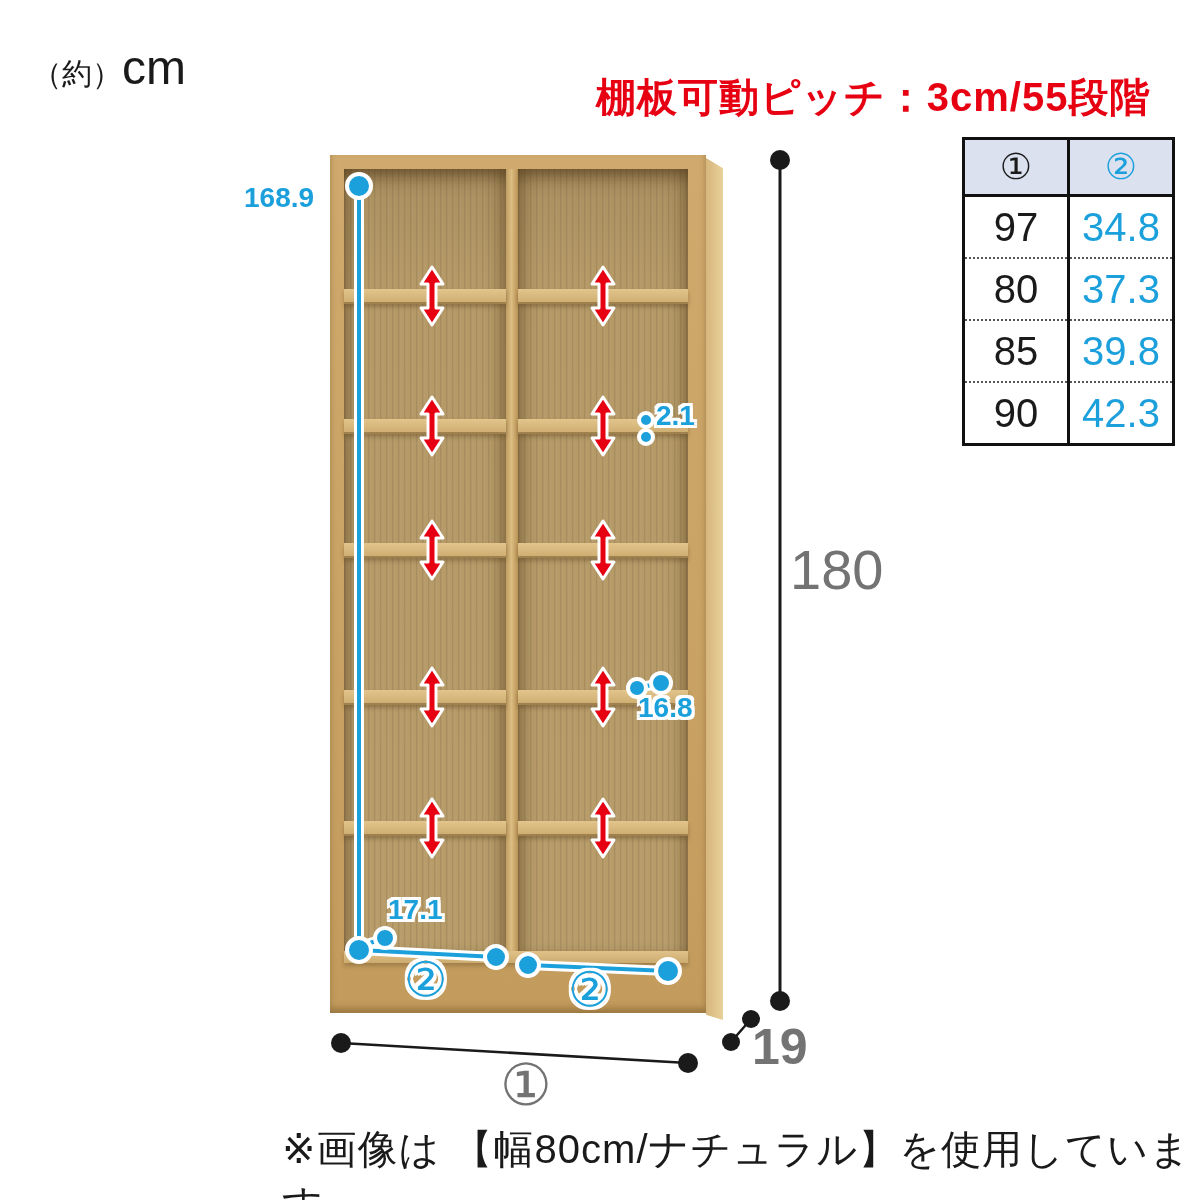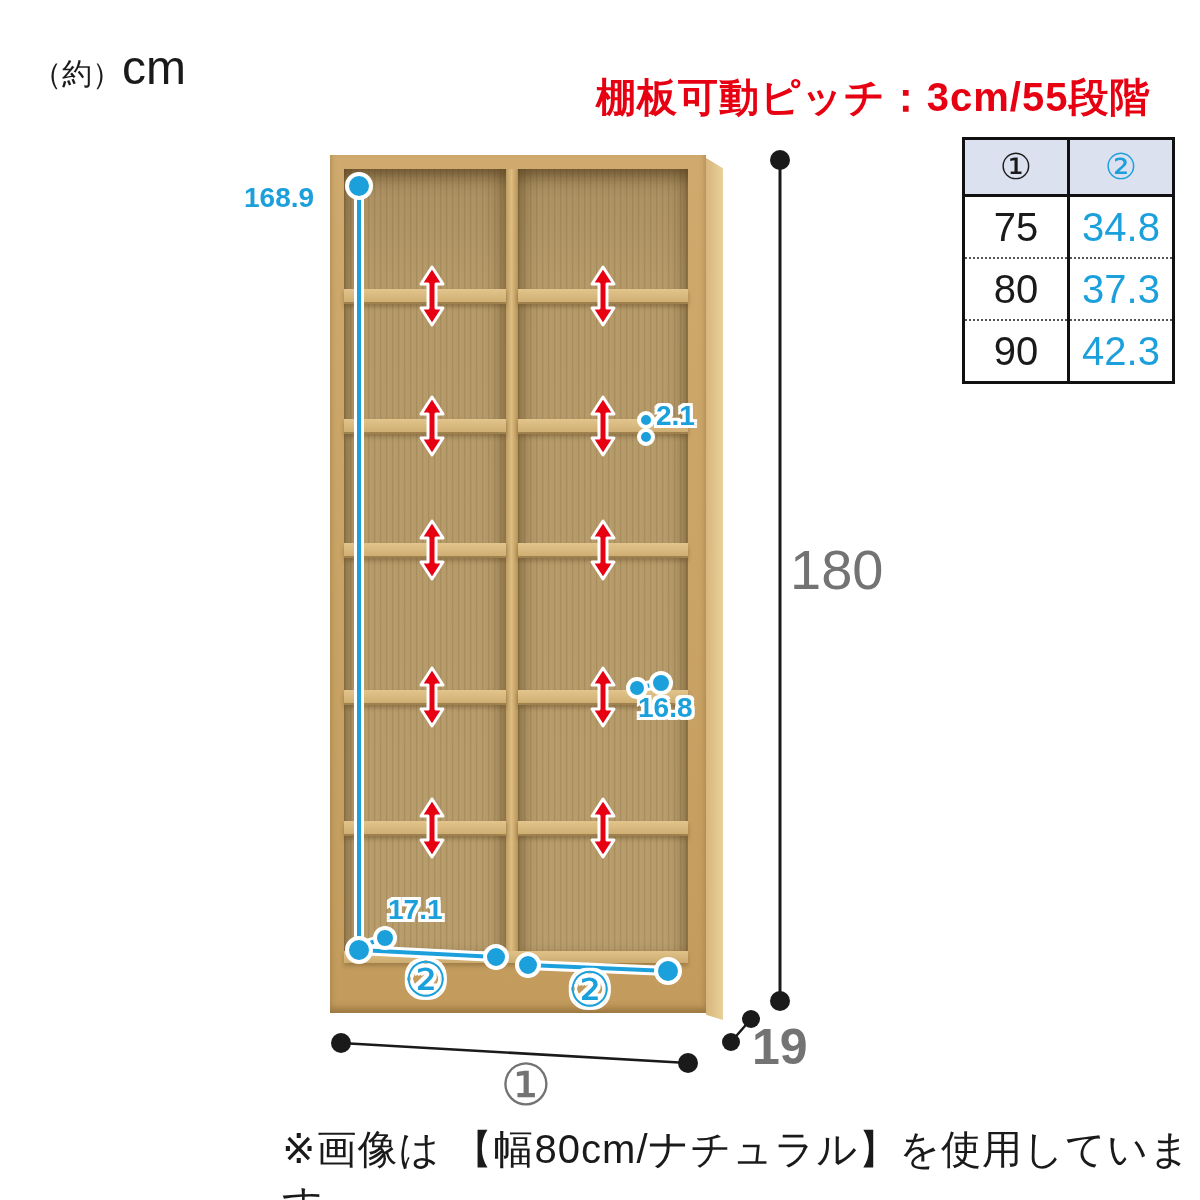--- a/index.html
+++ b/index.html
@@ -75,26 +75,30 @@
 
 <table class="abs size-table">
   <thead>
     <tr>
       <th>①</th>
       <th class="blue-txt">②</th>
     </tr>
   </thead>
   <tbody>
     <tr>
-      <td>75</td>
+      <td>97</td>
       <td class="blue-txt">34.8</td>
     </tr>
     <tr>
       <td>80</td>
       <td class="blue-txt">37.3</td>
+    </tr>
+    <tr>
+      <td>85</td>
+      <td class="blue-txt">39.8</td>
     </tr>
     <tr>
       <td>90</td>
       <td class="blue-txt">42.3</td>
     </tr>
   </tbody>
 </table>
 
 <div class="abs cabinet-front"></div>
 <div class="abs side-panel"></div>

